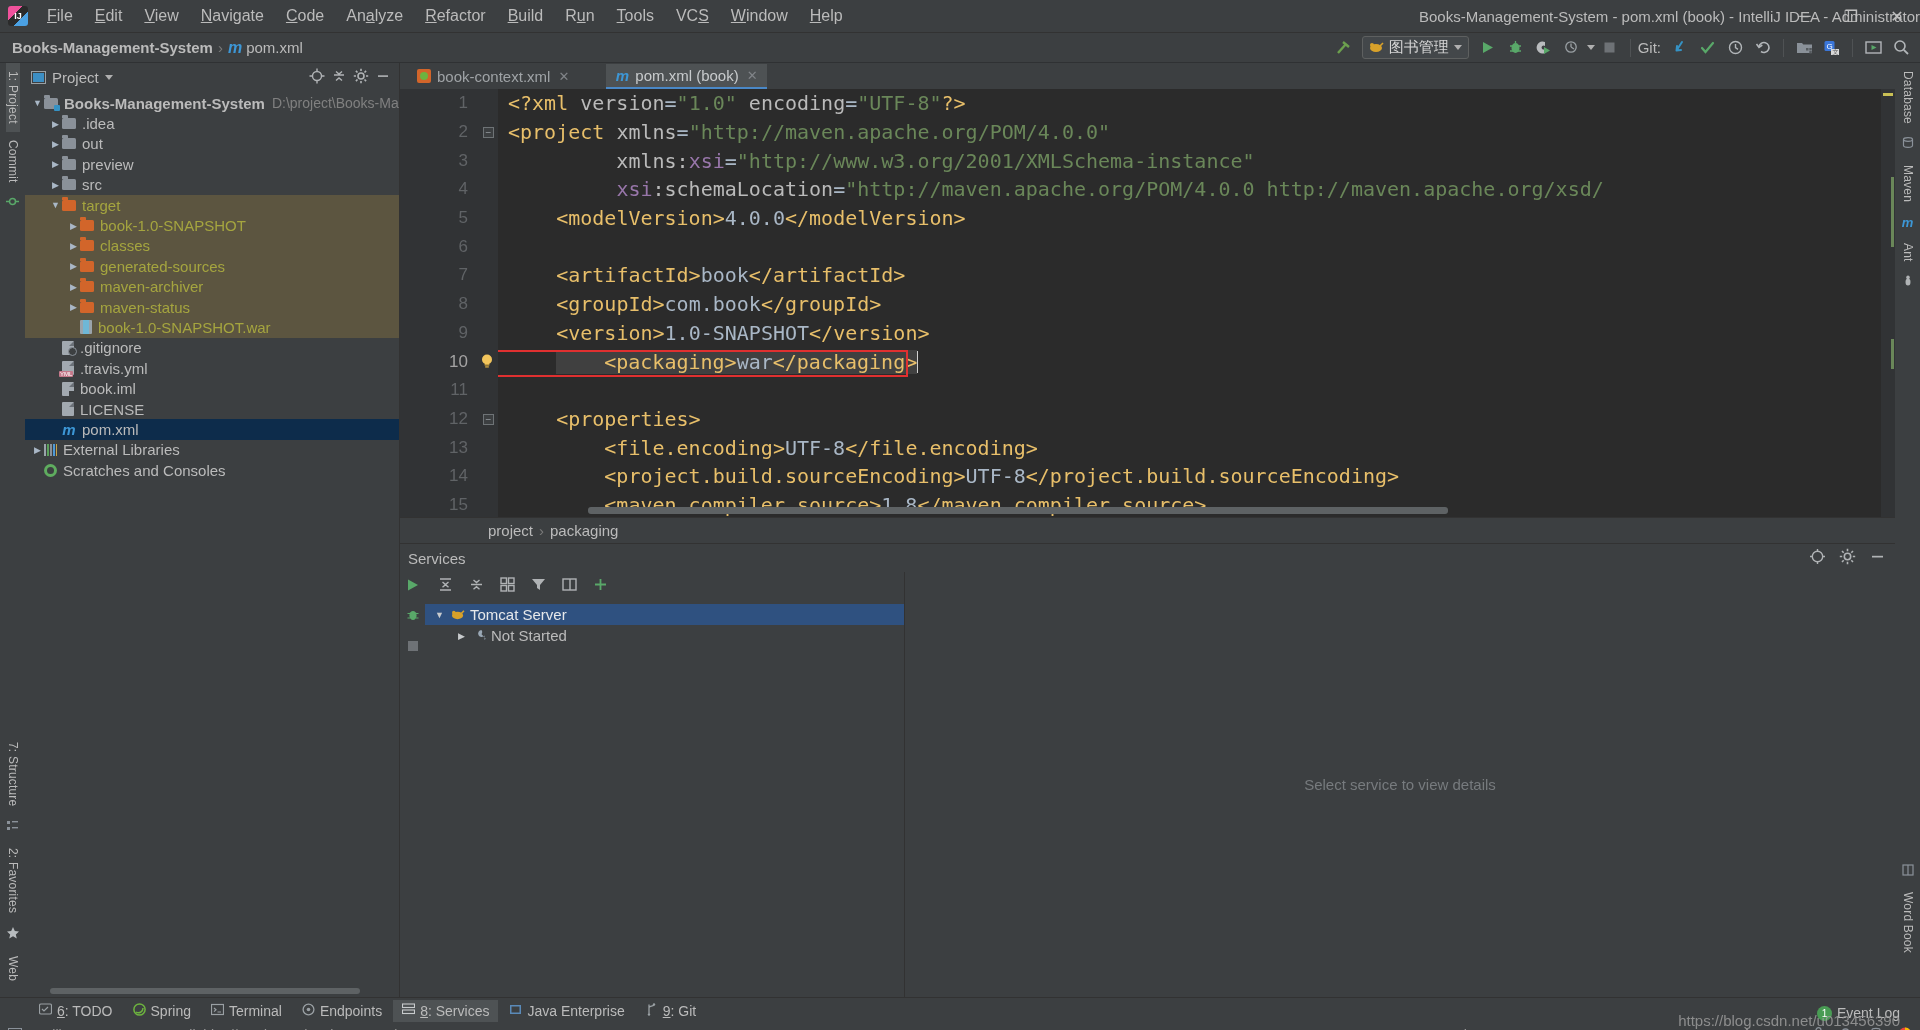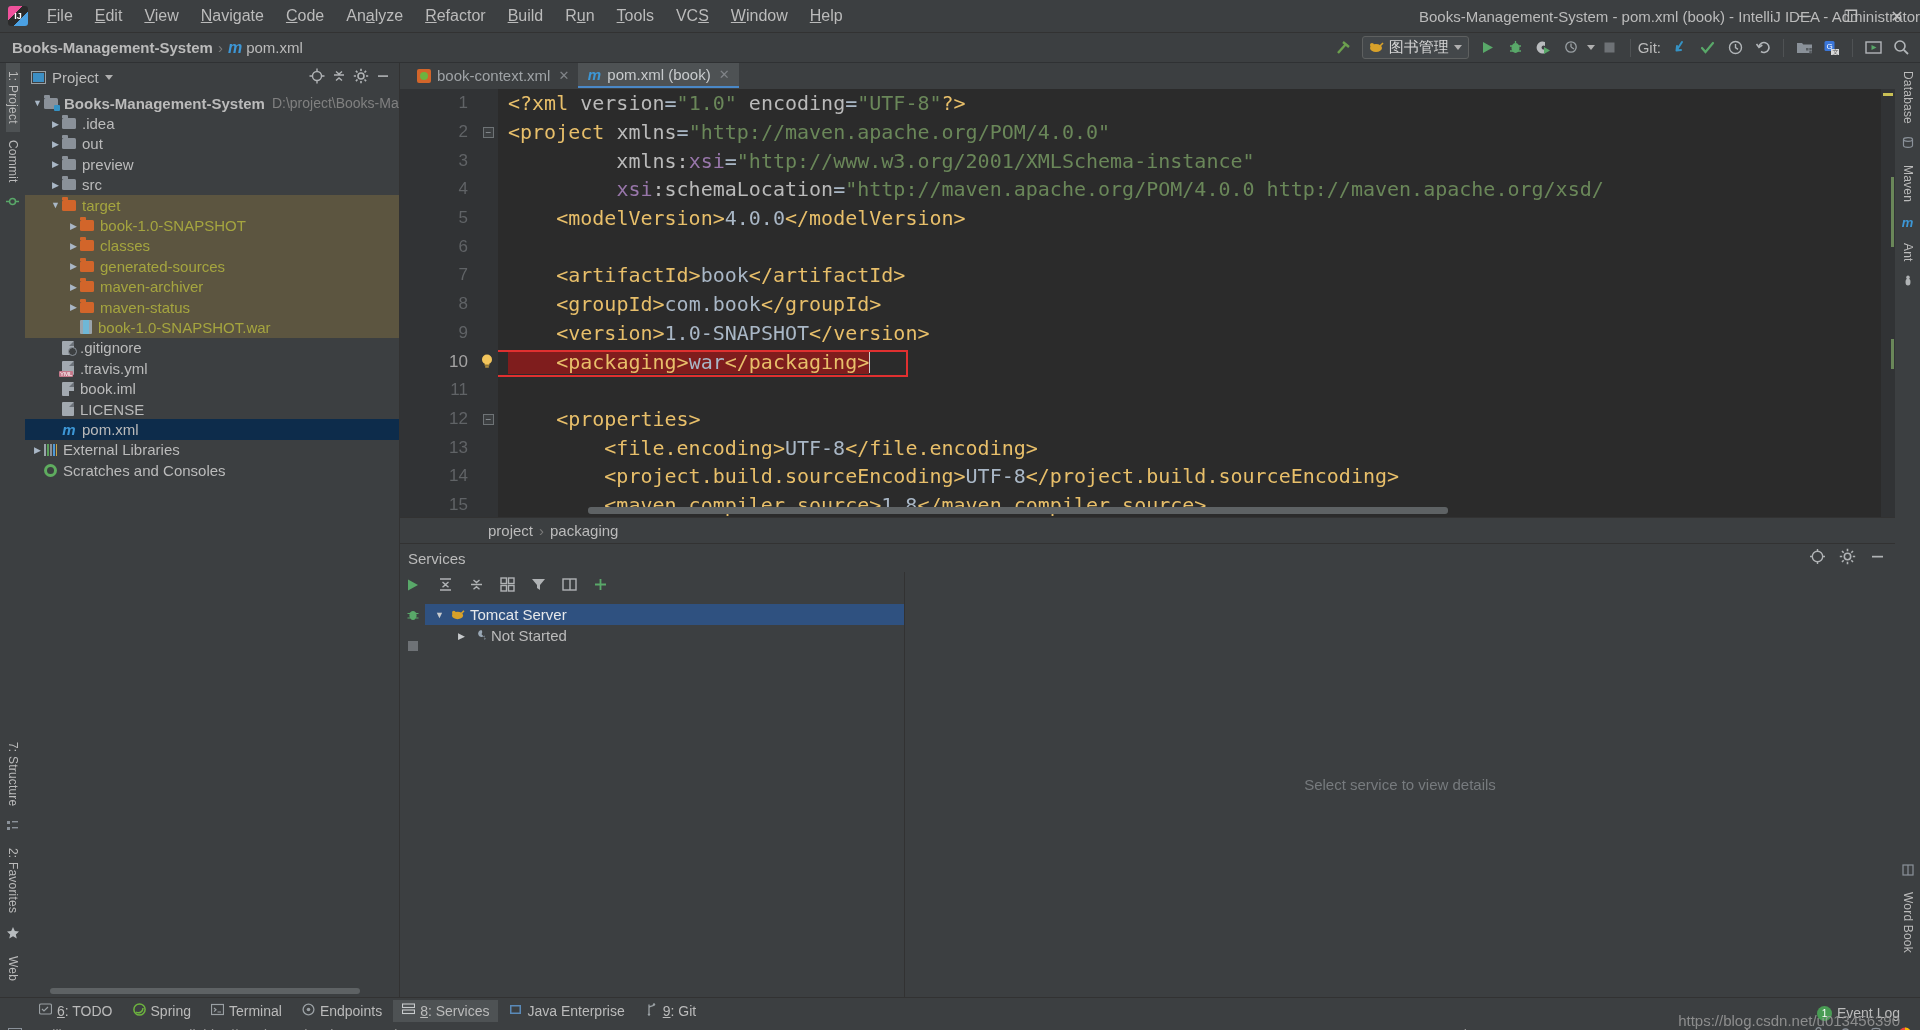--- a/index.html
+++ b/index.html
@@ -118,21 +118,21 @@
                       border-radius:50%;background:#3c3f41;}
   .tlabel { color:#bbbbbb; }
   .tlabel.bold { font-weight:bold; }
   .tlabel.olive { color:#a5a53f; }
   .tpath { color:#808080; margin-left:7px; font-size:14px; }
   #tree-hscroll { height:12px; padding:0 0 0 25px; }
   #tree-hscroll .thumb { height:6px; background:#5e6264; border-radius:3px; width:310px; margin-top:3px; }
 
   
   #editor-col { flex:1; display:flex; flex-direction:column; min-width:0; background:#3c3f41; }
-  #tabs { height:26px; display:flex; align-items:flex-start; background:#3c3f41; padding-left:8px; }
+  #tabs { height:26px; display:flex; align-items:center; background:#3c3f41; padding-left:8px;gap:28px; }
   .tab { height:25px; display:flex; align-items:center; gap:6px; padding:0 9px; font-size:15px;
          color:#9fa3a6; white-space:nowrap; }
   .tab.active { background:#4e5254; color:#c8cbcd; border-bottom:2px solid #4a88c7; }
   .tab .x { color:#808488; font-size:13px; margin-left:2px; }
   .ico-spring { width:14px;height:14px;border-radius:2px;background:#d2652a;position:relative;flex:0 0 14px;}
   .ico-spring::after{content:"";position:absolute;top:3px;left:3px;width:8px;height:8px;border-radius:50%;
                      background:#6db33f;}
   #editor-wrap { flex:1; display:flex; background:#2b2b2b; position:relative; overflow:hidden; }
   #gutter { width:80px; background:#313335; flex:0 0 80px; position:relative; }
   .gline { height:28.7px; display:flex; align-items:center; justify-content:flex-end;
@@ -144,21 +144,21 @@
   #bulb { position:absolute; left:-2px; width:18px; height:18px; }
   #code { flex:1; position:relative; overflow:hidden; padding-left:10px; }
   .cline { height:28.7px; display:flex; align-items:center; font-size:20px; white-space:pre;
            font-family:"DejaVu Sans Mono","Liberation Mono",monospace; }
   .tag { color:#e8bf6a; }
   .attr { color:#bababa; }
   .val { color:#6a8759; }
   .ns  { color:#9876aa; }
   .txt { color:#a9b7c6; }
   .punc{ color:#a9b7c6; }
-  .selline { background:#7f1d1d; }
+  .selline { background:#404040;margin-left:48px; }
   #redbox { position:absolute; border:2px solid #e03030; pointer-events:none; }
   #caret { display:inline-block;width:1px;height:22px;background:#d0d0d0;vertical-align:middle; }
   #code-hscroll { position:absolute; left:90px; right:60px; bottom:2px; height:8px; }
   #code-hscroll .thumb { height:7px; background:#5e6264; border-radius:3px; width:860px; margin-left:0; }
   #marker-gutter { width:14px; background:#313335; flex:0 0 14px; position:relative; }
   .marker { position:absolute; right:2px; width:10px; height:3px; }
   #breadcrumbs { height:26px; background:#3c3f41; display:flex; align-items:center;
                  padding-left:88px; font-size:15px; color:#bbbbbb; gap:6px;
                  border-top:1px solid #323232; }
   #breadcrumbs .bsep { color:#7a7a7a; }

